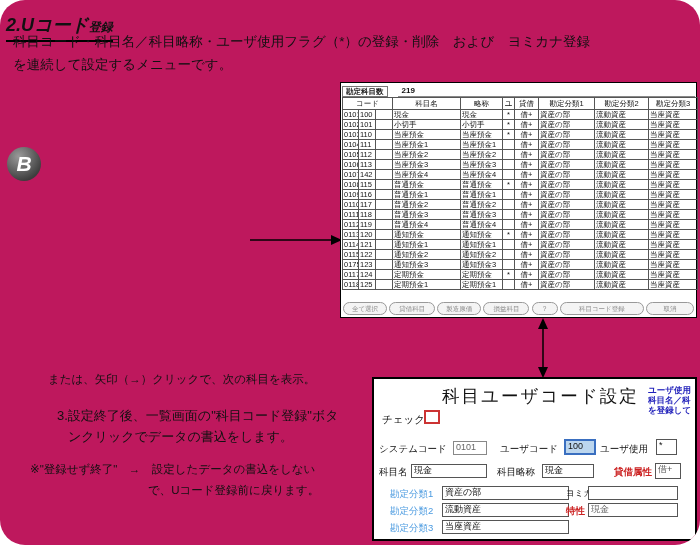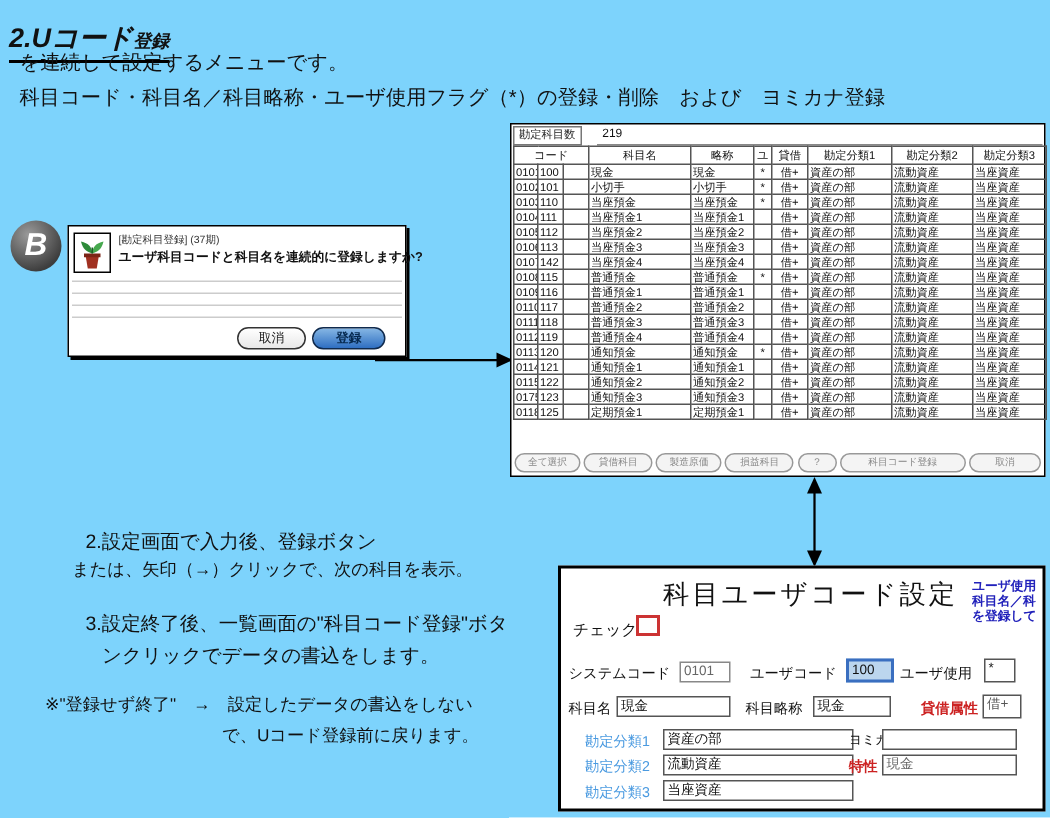--- a/index.html
+++ b/index.html
@@ -1,18 +1,18 @@
 <!DOCTYPE html>
 <html><head>
 <meta charset="utf-8">
 <style>
   * { margin:0; padding:0; box-sizing:border-box; }
   html,body { background:#fff; }
   body { font-family:"Liberation Sans","DejaVu Sans",sans-serif; color:#111; }
-  .page { position:relative; width:700px; height:545px; background:#7dd3fc; overflow:hidden; }
+  .page { position:relative; width:700px; height:545px; background:#be185d; overflow:hidden;border-radius:25px; }
   .abs { position:absolute; }
 
   
   .doc-title { left:6px; top:2px; font-style:italic; font-weight:bold;
     border-bottom:2px solid #000; padding-bottom:1px; white-space:nowrap; }
   .doc-title .big { font-size:18px; }
   .doc-title .small { font-size:12px; }
   .intro { left:13px; top:30px; width:684px; font-size:13.5px; line-height:23px; white-space:nowrap; }
 
   
@@ -33,21 +33,21 @@
   .dlg-cancel { left:112px; width:46px; border:1.5px solid #333; background:linear-gradient(#fff,#e8e8e8); color:#222; }
   .dlg-register { left:162px; width:49px; border:1.5px solid #102a4d;
     background:linear-gradient(#85b6e4,#2f6fc2); color:#06294f; font-weight:bold; }
 
   
   svg.arrow { overflow:visible; }
 
   
   .account-window { left:340px; top:82px; width:357px; height:236px; background:#fff;
     border:1px solid #000; display:flex; flex-direction:column; padding:1px 1px 2px 1px; }
-  .count-row { display:flex; height:13px; font-size:7.5px; flex:none; }
+  .count-row { display:flex; align-items:flex-end; height:13px; font-size:7.5px; flex:none;font-weight:bold; }
   .count-label { border:1px solid #777; padding:0 3px; line-height:9px; color:#222; }
   .count-rule { flex:1; border-bottom:1px solid #888; margin-left:10px; padding-left:4px; font-size:8px; line-height:10px; }
   table.acct { border-collapse:collapse; table-layout:fixed; width:355px; flex:none; }
   table.acct th, table.acct td { border:1px solid #555; overflow:hidden; white-space:nowrap; }
   table.acct th { font-size:7.5px; font-weight:normal; height:12px; text-align:center; }
   table.acct td { font-size:7.5px; height:9px; line-height:9px; padding:0 1px; }
   td.c0, td.c1 { text-align:left; }
   td.c2 { border-left:1px solid #555; }
   td.c3, td.c4, td.c7, td.c8, td.c9 { text-align:left; padding-left:3px; }
   td.c5, td.c6 { text-align:center; padding:0; }
@@ -77,47 +77,28 @@
   .sp-check { position:absolute; left:50px; top:31px; width:16px; height:14px;
     border:2px solid #cc3333; background:#fff; cursor:pointer; }
 </style>
 </head>
 <body>
 
 <div class="page">
 
   <h1 class="abs doc-title"><span class="big">2.Uコード</span><span class="small">登録</span></h1>
   <div class="abs intro">
+    <div>科目コード・科目名／科目略称・ユーザ使用フラグ（*）の登録・削除　および　ヨミカナ登録</div>
     <div>を連続して設定するメニューです。</div>
-    <div>科目コード・科目名／科目略称・ユーザ使用フラグ（*）の登録・削除　および　ヨミカナ登録</div>
   </div>
 
   <div class="abs badge-b">
     <span>B</span>
   </div>
 
-  <div class="abs dialog">
-    <div class="dlg-icon-box">
-      <svg width="23" height="25" viewBox="0 0 23 25">
-        <path d="M7 14 L16 14 L14.5 23 L8.5 23 Z" fill="#a03020"></path>
-        <rect x="6" y="13" width="11" height="2.5" fill="#7c2416"></rect>
-        <path d="M11.5 13 C11.5 9 9 6 4 5 C5 10 8 12 11.5 13 Z" fill="#2e8b3a"></path>
-        <path d="M11.5 13 C11.5 9 14 6 19 5 C18 10 15 12 11.5 13 Z" fill="#46a84e"></path>
-        <line x1="11.5" y1="13" x2="11.5" y2="9" stroke="#1e5c28" stroke-width="1"></line>
-      </svg>
-    </div>
-    <div class="dlg-title">[勘定科目登録]  (37期)</div>
-    <div class="dlg-msg">ユーザ科目コードと科目名を連続的に登録しますか?</div>
-    <div class="dlg-line" style="top:36px"></div>
-    <div class="dlg-line" style="top:44px"></div>
-    <div class="dlg-line" style="top:52px"></div>
-    <div class="dlg-line" style="top:60px"></div>
-    <div class="dlg-btn dlg-cancel">取消</div>
-    <div class="dlg-btn dlg-register">登録</div>
-  </div>
 
   <svg class="abs arrow" style="left:248px; top:233px" width="94" height="15">
     <line x1="2" y1="7" x2="84" y2="7" stroke="#000" stroke-width="1.5"></line>
     <polygon points="83,2 94,7 83,12" fill="#000"></polygon>
   </svg>
 
   <div class="abs account-window">
     <div class="count-row">
       <span class="count-label">勘定科目数</span>
       <span class="count-rule">219</span>
@@ -334,20 +315,32 @@
             <td class="c2"></td>
             <td class="c3">通知預金3</td>
             <td class="c4">通知預金3</td>
             <td class="c5"></td>
             <td class="c6">借+</td>
             <td class="c7">資産の部</td>
             <td class="c8">流動資産</td>
             <td class="c9">当座資産</td>
           </tr>
           <tr>
+            <td class="c0">0117</td>
+            <td class="c1">124</td>
+            <td class="c2"></td>
+            <td class="c3">定期預金</td>
+            <td class="c4">定期預金</td>
+            <td class="c5">*</td>
+            <td class="c6">借+</td>
+            <td class="c7">資産の部</td>
+            <td class="c8">流動資産</td>
+            <td class="c9">当座資産</td>
+          </tr>
+          <tr>
             <td class="c0">0118</td>
             <td class="c1">125</td>
             <td class="c2"></td>
             <td class="c3">定期預金1</td>
             <td class="c4">定期預金1</td>
             <td class="c5"></td>
             <td class="c6">借+</td>
             <td class="c7">資産の部</td>
             <td class="c8">流動資産</td>
             <td class="c9">当座資産</td>
@@ -364,21 +357,20 @@
         <button class="pill w7">取消</button>
       </div>
   </div>
 
   <svg class="abs arrow" style="left:535px; top:318px" width="16" height="60">
     <line x1="8" y1="6" x2="8" y2="54" stroke="#000" stroke-width="1.5"></line>
     <polygon points="3,11 8,0 13,11" fill="#000"></polygon>
     <polygon points="3,49 8,60 13,49" fill="#000"></polygon>
   </svg>
 
-  <div class="abs step" style="left:57px; top:352px">2.設定画面で入力後、登録ボタン</div>
   <div class="abs substep" style="left:48px; top:372px">または、矢印（→）クリックで、次の科目を表示。</div>
   <div class="abs step" style="left:57px; top:407px">3.設定終了後、一覧画面の"科目コード登録"ボタ</div>
   <div class="abs step" style="left:68px; top:428px">ンクリックでデータの書込をします。</div>
   <div class="abs substep" style="left:30px; top:462px">※"登録せず終了"　→　設定したデータの書込をしない</div>
   <div class="abs substep" style="left:148px; top:483px">で、Uコード登録前に戻ります。</div>
 
   <div class="abs setting-panel">
     <div class="sp-title">科目ユーザコード設定</div>
     <div class="sp-note" id="side-note">
         <div>ユーザ使用</div>

